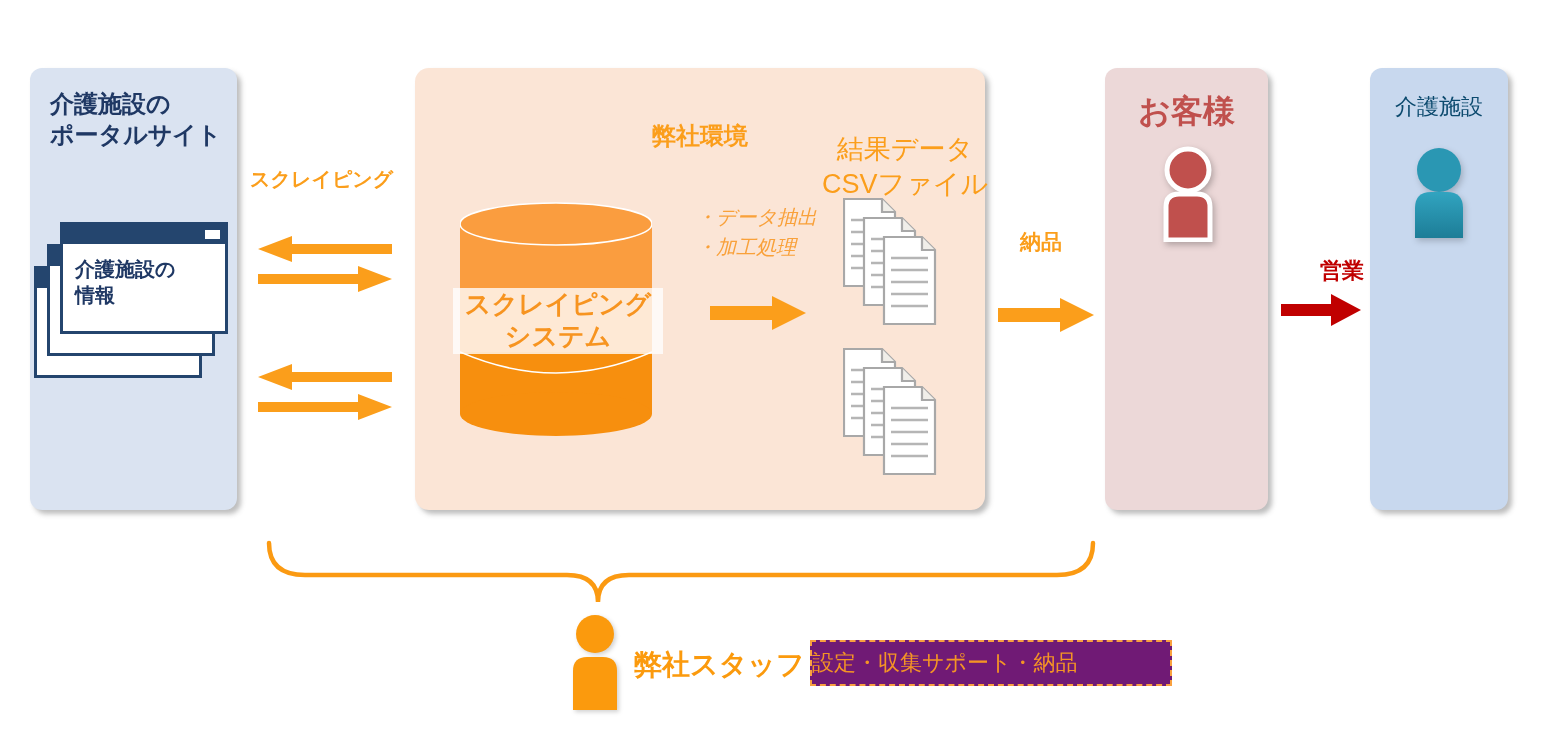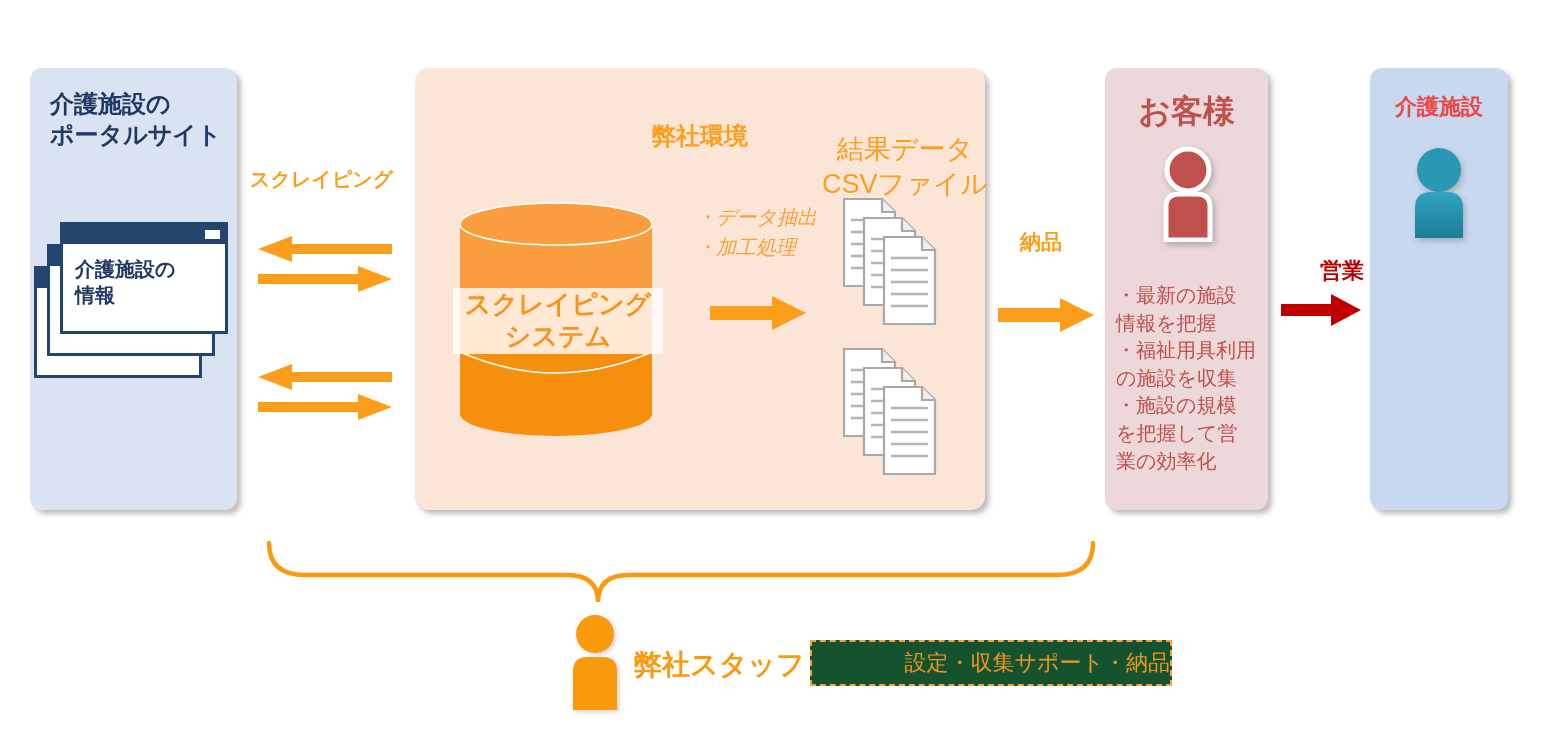--- a/index.html
+++ b/index.html
@@ -11,43 +11,43 @@
 
   
   .portal-box{left:30px;top:68px;width:207px;height:442px;background:#DAE3F1;border-radius:12px;}
   .env-box{left:415px;top:68px;width:570px;height:442px;background:#FBE5D6;border-radius:14px;}
   .customer-box{left:1105px;top:68px;width:163px;height:442px;background:#ECD8D8;border-radius:12px;}
   .facility-box{left:1370px;top:68px;width:138px;height:442px;background:#C8D8EE;border-radius:12px;}
 
   .portal-title{left:50px;top:88px;width:172px;font-size:24px;font-weight:bold;color:#1F3864;line-height:1.3;}
   .env-title{left:415px;top:88px;width:570px;text-align:center;font-size:24px;font-weight:bold;color:#FB9E1B;margin-top:32px;}
   .customer-title{left:1105px;top:90px;width:163px;text-align:center;font-size:32px;font-weight:bold;color:#C0504D;}
-  .facility-title{left:1370px;top:92px;width:138px;text-align:center;font-size:22px;font-weight:bold;color:#ef4444;}
+  .facility-title{left:1370px;top:92px;width:138px;text-align:center;font-size:22px;font-weight:normal;color:#0c4a6e;}
 
   
   .win{position:absolute;width:168px;height:112px;background:#fff;border:3px solid #24456E;box-sizing:border-box;}
   .win .bar{height:19px;background:#24456E;position:relative;}
   .win .ctrl{position:absolute;right:5px;top:5px;width:15px;height:9px;background:#fff;}
   .win-label{padding:12px 0 0 12px;font-size:20px;font-weight:bold;color:#1F3864;line-height:1.3;}
 
   .scraping-label{left:250px;top:166px;font-size:20px;font-weight:bold;color:#FB9E1B;}
   .delivery-label{left:1020px;top:228px;font-size:21px;font-weight:bold;color:#FB9E1B;}
   .sales-label{left:1292px;top:256px;font-size:22px;font-weight:bold;color:#C00000;margin-left:28px;}
 
   .system-band{left:453px;top:288px;width:210px;height:66px;background:rgba(255,255,255,0.78);
     display:flex;align-items:center;justify-content:center;text-align:center;
     font-size:26px;font-weight:bold;color:#F79420;line-height:1.22;}
   .process-note{left:696px;top:202px;width:160px;font-size:20px;color:#F9A13A;line-height:1.5;font-style:italic;}
   .result-label{left:815px;top:132px;width:180px;text-align:center;font-size:27px;color:#FB9E1B;line-height:1.3;}
 
   .customer-notes{left:1116px;top:282px;width:140px;font-size:20px;color:#C0504D;line-height:1.38;}
 
   .staff-label{left:634px;top:646px;font-size:28px;font-weight:bold;color:#FB9A0D;}
-  .support-box{left:810px;top:640px;width:362px;height:46px;background:#14532d;border:2px dashed #F9A03F;
-    box-sizing:border-box;display:flex;align-items:center;justify-content:flex-end;
+  .support-box{left:810px;top:640px;width:362px;height:46px;background:#701a75;border:2px dashed #F9A03F;
+    box-sizing:border-box;display:flex;align-items:center;justify-content:flex-start;
     font-size:22px;color:#F49425;}
 </style>
 </head>
 <body>
 
 <div class="canvas">
 
   <div class="abs portal-box shadowed"></div>
   <div class="abs portal-title pre">介護施設の
 ポータルサイト</div>
@@ -179,23 +179,20 @@
   <svg class="abs" style="left:998px;top:298px;" width="96" height="34">
     <polygon points="0,10 62,10 62,0 96,17 62,34 62,24 0,24" fill="#FB9E1B"></polygon>
   </svg>
 
   <div class="abs customer-box shadowed"></div>
   <div class="abs customer-title">お客様</div>
   <svg class="abs" style="left:1155px;top:146px;filter:drop-shadow(2px 3px 3px rgba(0,0,0,0.25));" width="66" height="96">
     <path d="M11,94 V61 Q11,48 24,48 H42 Q55,48 55,61 V94 Z" fill="#C0504D" stroke="#FFFFFF" stroke-width="5"></path>
     <circle cx="33" cy="24" r="21" fill="#C0504D" stroke="#FFFFFF" stroke-width="5"></circle>
   </svg>
-  <div class="abs customer-notes pre">・最新の施設情報を把握
-・福祉用具利用の施設を収集
-・施設の規模を把握して営業の効率化</div>
 
   <div class="abs sales-label">営業</div>
   <svg class="abs" style="left:1281px;top:294px;" width="80" height="32">
     <polygon points="0,10 50,10 50,0 80,16 50,32 50,22 0,22" fill="#C00000"></polygon>
   </svg>
 
   <div class="abs facility-box shadowed"></div>
   <div class="abs facility-title">介護施設</div>
   <svg class="abs" style="left:1405px;top:146px;filter:drop-shadow(2px 3px 3px rgba(0,0,0,0.2));" width="68" height="92">
     <defs>

